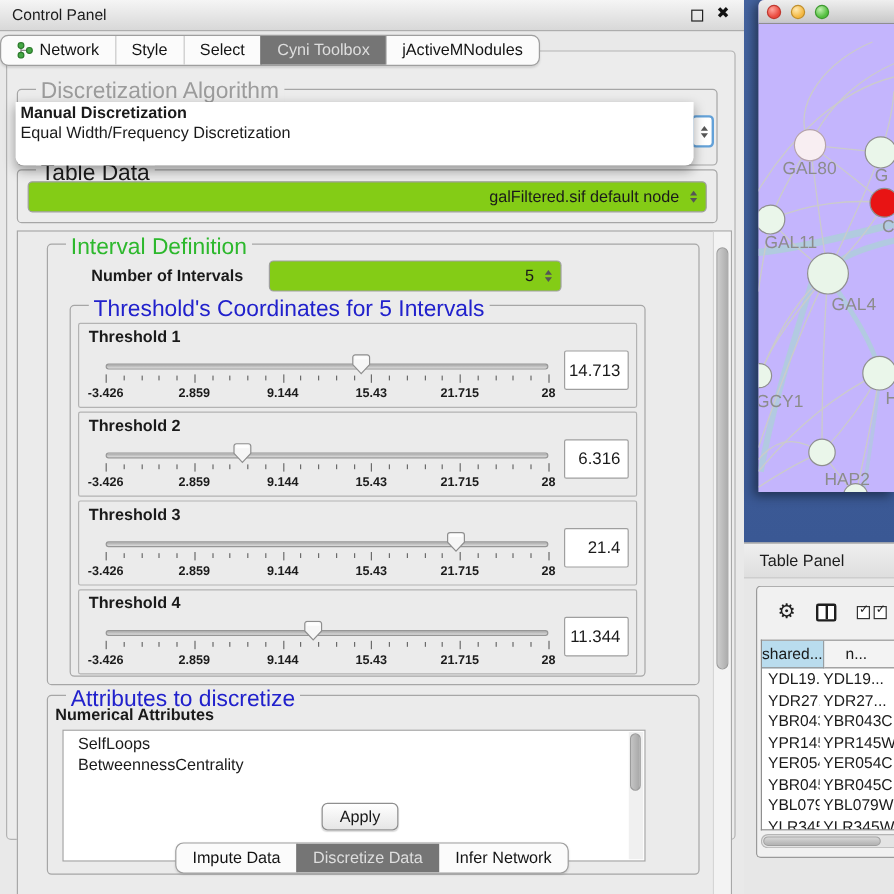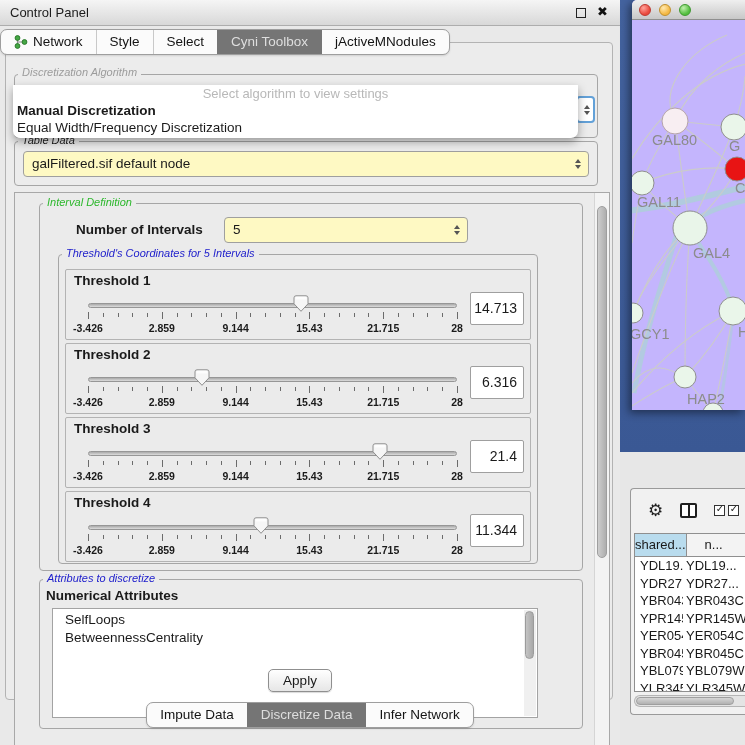--- a/index.html
+++ b/index.html
@@ -17,39 +17,39 @@
   .tabbar { position:absolute; left:0; top:29px; width:620px; display:flex; justify-content:flex-start; z-index:5; }
   .seg { display:flex; border:1px solid #9e9e9e; border-radius:7px; overflow:hidden; background:#fbfbfb; height:26px; box-shadow:0 1px 2px rgba(0,0,0,.12); }
   .seg-item { padding:0 13px; line-height:24px; font-size:13.5px; color:#141414; display:flex; align-items:center; gap:5px; border-left:1px solid #c9c9c9; cursor:default; white-space:nowrap; }
   .seg-item:first-child { border-left:none; }
   .seg-item.selected { background:#757575; color:#dedede; border-left-color:#757575; }
   .seg-item.selected + .seg-item { border-left-color:#757575; }
 
   .main-panel { position:absolute; left:5px; top:42px; width:608px; height:658px; background:#ececec; border:1px solid #b3b3b3; border-radius:4px; }
 
   .group { position:absolute; border:1px solid #a6a6a6; border-radius:4px; }
-  .gtitle { position:absolute; top:-8px; left:3px; background:#ececec; padding:0 4px; font-size:11px; white-space:nowrap;font-style:italic; }
+  .gtitle { position:absolute; top:-8px; left:15px; background:#ececec; padding:0 4px; font-size:19px; white-space:nowrap; }
 
   
   .algo-group { left:14px; top:74px; width:584px; height:64px; }
   .algo-group .gtitle { color:#9c9c9c; top:-9px; }
   .algo-focus-combo { position:absolute; left:576px; top:96px; width:19px; height:27px; background:#fff; border:2px solid #63a1d8; border-radius:4px; z-index:2; }
   .algo-focus-combo .arrows { position:absolute; right:3px; top:50%; transform:translateY(-50%); }
 
   
   .dropdown { position:absolute; left:13px; top:85px; width:565px; height:53px; background:#fff;
     border-radius:0 0 7px 7px; box-shadow:0 4px 10px rgba(0,0,0,.35); z-index:20; }
   .dd-placeholder { text-align:center; color:#b8b8b8; font-size:13px; height:17px; line-height:17px; }
   .dd-opt { font-size:13.5px; padding-left:4px; height:17px; line-height:17px; }
   .dd-opt.hl { font-weight:bold; }
 
   
   .td-group { left:14px; top:141px; width:584px; height:45px; }
   .td-group .gtitle { color:#1c1c1c; }
-  .combo { background:#fef9c3; border:1px solid #9f9f9f; border-radius:4px; font-size:13.5px; line-height:24px; padding:0 22px 0 8px; position:relative; white-space:nowrap; overflow:hidden; }
+  .combo { background:#84cc16; border:1px solid #9f9f9f; border-radius:4px; font-size:13.5px; line-height:24px; padding:0 22px 0 8px; position:relative; white-space:nowrap; overflow:hidden;text-align:right; }
   .arrows { display:flex; flex-direction:column; gap:2px; align-items:center; }
   .combo .arrows { position:absolute; right:7px; top:50%; transform:translateY(-50%); }
   .arr-up { width:0; height:0; border-left:3.5px solid transparent; border-right:3.5px solid transparent; border-bottom:4.5px solid #555; }
   .arr-dn { width:0; height:0; border-left:3.5px solid transparent; border-right:3.5px solid transparent; border-top:4.5px solid #555; }
   .td-combo { position:absolute; left:8px; top:9px; width:566px; height:26px; }
 
   
   .scrollpane { position:absolute; left:14px; top:192px; width:596px; height:576px; border:1px solid #a8a8a8; background:#ebebeb; overflow:hidden; }
   .vsb { position:absolute; right:0; top:0; bottom:0; width:15px; background:#f3f3f3; border-left:1px solid #d5d5d5; }
   .vsb-thumb { position:absolute; left:2px; top:13px; width:10px; height:352px; border-radius:5px; background:linear-gradient(90deg,#cdcdcd,#aeaeae); border:1px solid #9e9e9e; }
@@ -165,21 +165,20 @@
     <span class="gtitle">Discretization Algorithm</span>
   </div>
   <div class="algo-focus-combo">
     <span class="arrows">
         <span class="arr-up"></span>
         <span class="arr-dn"></span>
       </span>
   </div>
 
   <div class="dropdown">
-    <div class="dd-placeholder">Select algorithm to view settings</div>
     <div class="dd-opt hl">Manual Discretization</div>
     <div class="dd-opt">Equal Width/Frequency Discretization</div>
   </div>
 
   <div class="group td-group">
     <span class="gtitle">Table Data</span>
     <div class="combo td-combo">
       <span>galFiltered.sif default node</span>
       <span class="arrows">
           <span class="arr-up"></span>
@@ -496,20 +495,23 @@
             <circle cx="101" cy="290" r="14" fill="#eaf6ea" stroke="#8f8f8f" stroke-width="1"></circle>
             <text x="106" y="316" font-size="14.5" fill="#8c8c8c">H</text>
             <circle cx="53" cy="356" r="11" fill="#eaf6ea" stroke="#8f8f8f" stroke-width="1"></circle>
             <text x="55" y="383" font-size="14.5" fill="#8c8c8c">HAP2</text>
             <circle cx="81" cy="392" r="10" fill="#eaf6ea" stroke="#8f8f8f" stroke-width="1"></circle>
           </g>
       </svg>
     </div>
   </div>
 
+  <div class="tp-header">
+    <span>Table Panel</span>
+  </div>
 
   <div class="tp-panel">
     <div class="tp-toolbar">
       <span class="gear">⚙</span>
       <span class="col-icon"></span>
       <span class="cb-pair">
         <span class="cb"></span>
         <span class="cb"></span>
       </span>
     </div>

